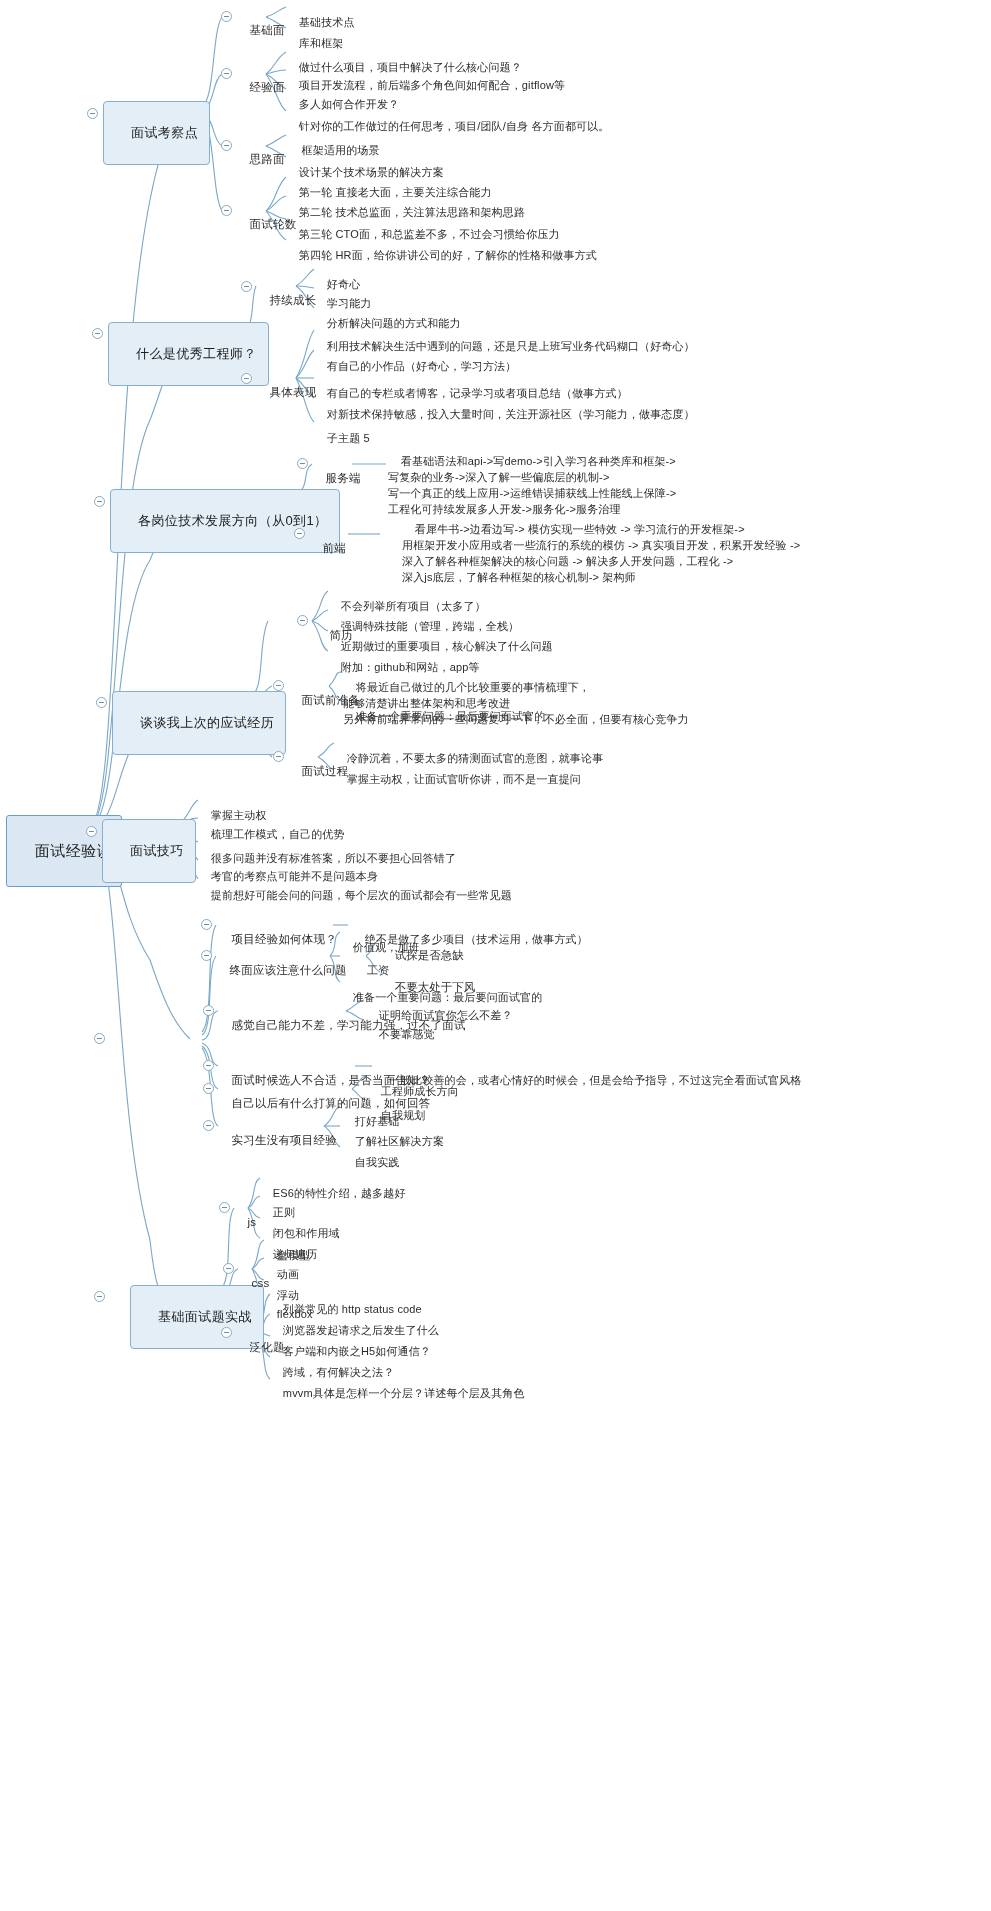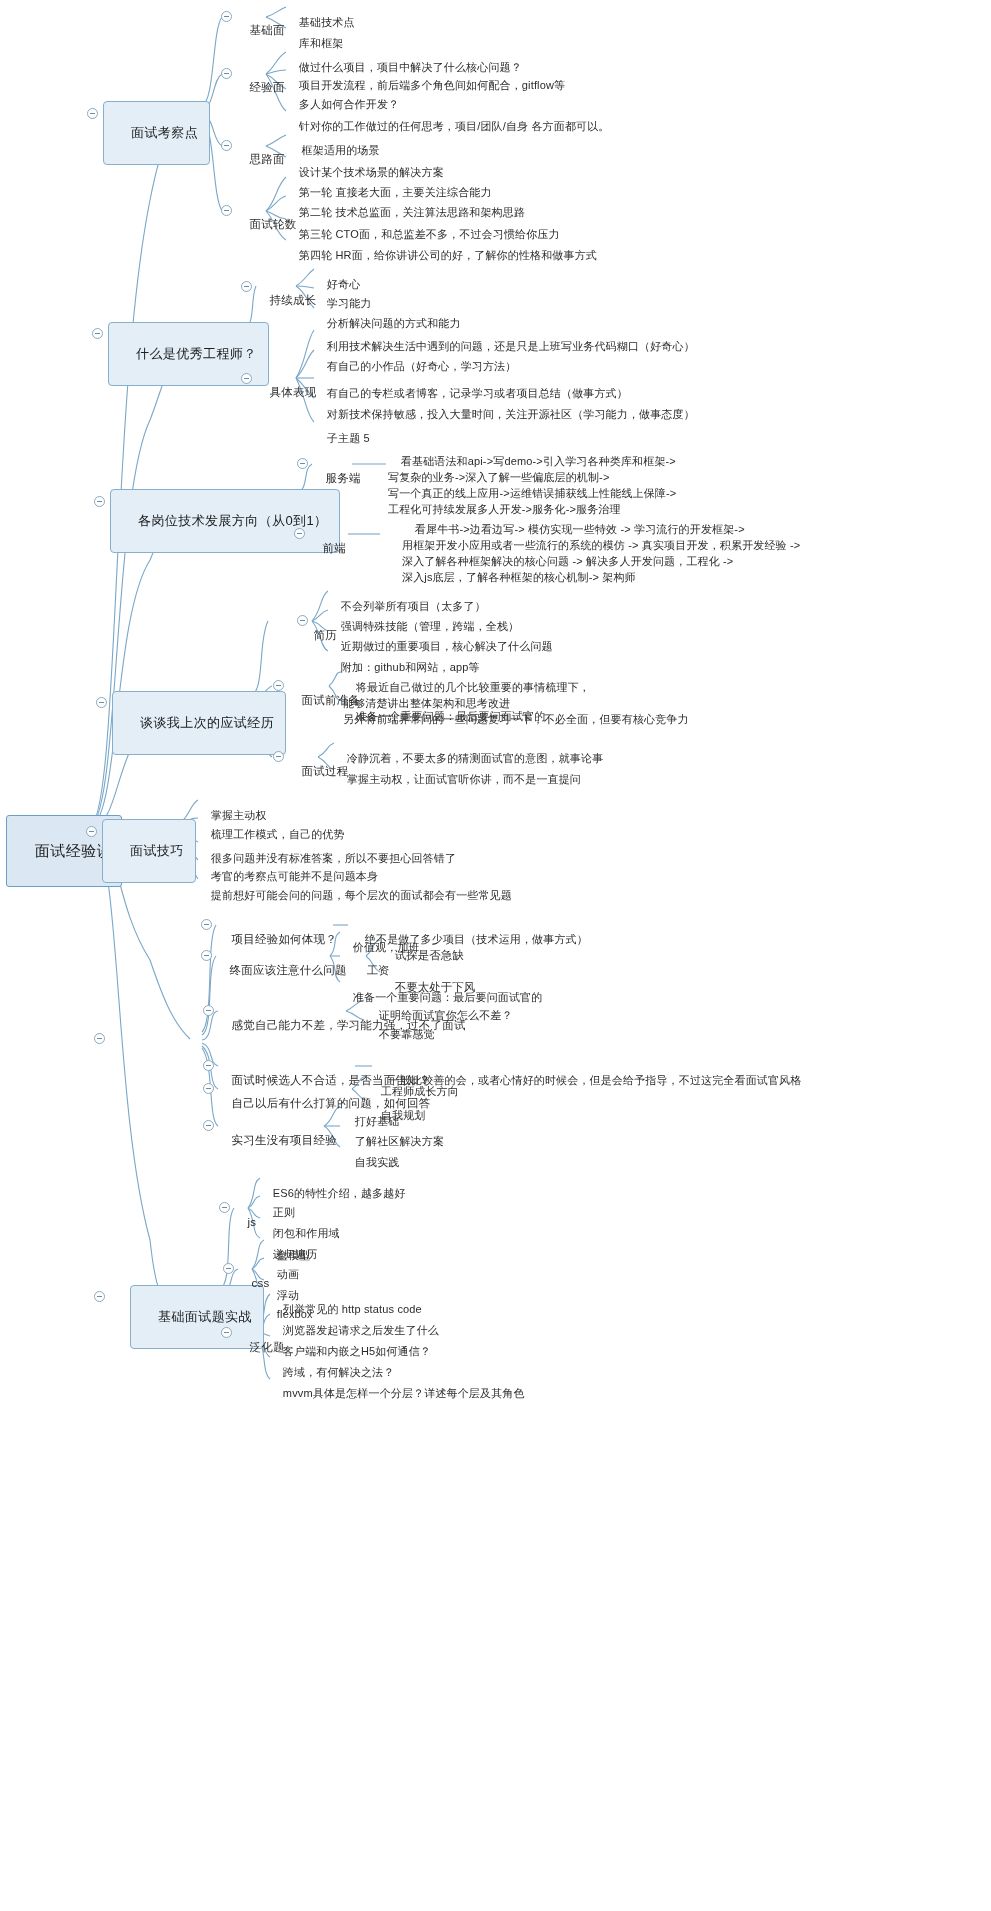--- a/index.html
+++ b/index.html
@@ -342,21 +342,21 @@
 深入了解各种框架解决的核心问题 -&gt; 解决多人开发问题，工程化 -&gt;
 深入js底层，了解各种框架的核心机制-&gt; 架构师</span>
   </div>
 
   <div class="toggle" style="left:96px; top:697px;"></div>
   <div class="node l1-node" style="left:112px; top:691px;">
     <span>谈谈我上次的应试经历</span>
   </div>
 
   <div class="toggle" style="left:297px; top:615px;"></div>
-  <div class="node l2-node" style="left:300px; top:613px;">
+  <div class="node l2-node" style="left:316px; top:613px;">
     <span>简历</span>
   </div>
   <div class="node l3-node" style="left:328px; top:584px;">
     <span>不会列举所有项目（太多了）</span>
   </div>
   <div class="node l3-node" style="left:328px; top:604px;">
     <span>强调特殊技能（管理，跨端，全栈）</span>
   </div>
   <div class="node l3-node" style="left:328px; top:624px;">
     <span>近期做过的重要项目，核心解决了什么问题</span>

